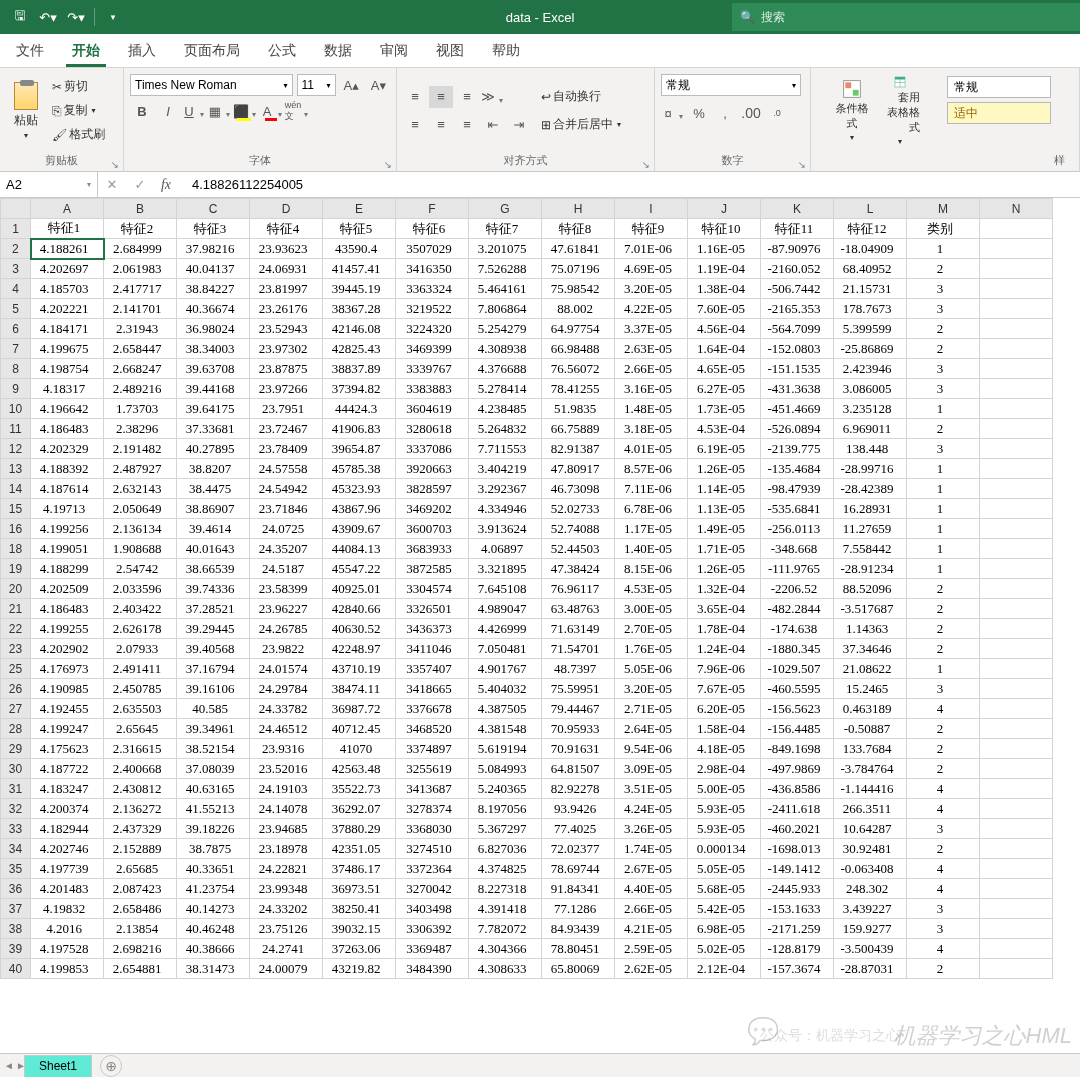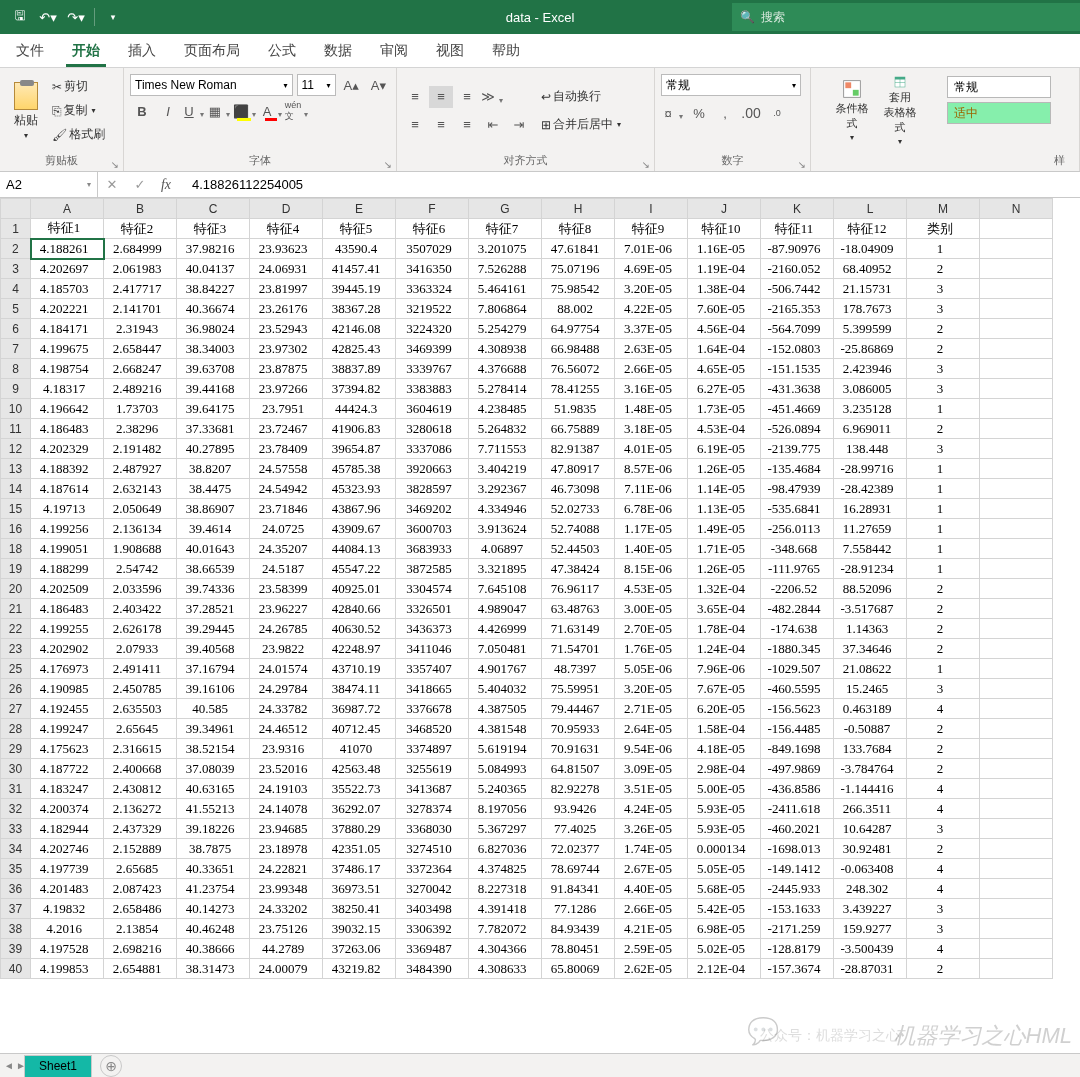--- a/index.html
+++ b/index.html
@@ -21,40 +21,40 @@
 .rgroup-label .dsb { position: absolute; right: 4px; bottom: 1px; font-size: 10px; color: #888; cursor: pointer; }
 .big-btn { display: flex; flex-direction: column; align-items: center; justify-content: center; width: 40px; height: 70px; cursor: pointer; font-size: 12px; color: #333; gap: 2px; }
 .small-row { display: flex; align-items: center; gap: 2px; height: 22px; cursor: pointer; font-size: 12px; color: #333; padding: 0 2px; }
 .vstack { display: flex; flex-direction: column; gap: 2px; }
 .drop-input { height: 22px; border: 1px solid #bbb; background: #fff; padding: 0 4px; font-size: 12px; display: flex; align-items: center; justify-content: space-between; cursor: pointer; }
 .icon-btn { width: 24px; height: 22px; border: 1px solid transparent; display: flex; align-items: center; justify-content: center; cursor: pointer; font-size: 13px; color: #555; }
 .icon-btn.split { padding-right: 10px; position: relative; }
 .icon-btn.split::after { content: "▾"; font-size: 8px; position: absolute; right: 1px; bottom: 2px; color: #777; }
 .style-cell { width: 104px; height: 22px; border: 1px solid #b8b8b8; display: flex; align-items: center; padding: 0 6px; font-size: 12px; cursor: pointer; }
 .style-normal { background: #fff; }
-.style-ok { background: #86efac; color: #9c6500; }
+.style-ok { background: #fef9c3; color: #9c6500; }
 .formula-bar { height: 26px; border-bottom: 1px solid #c9c9c9; display: flex; align-items: stretch; background: #fff; }
 .namebox { width: 98px; border-right: 1px solid #c9c9c9; display: flex; align-items: center; padding: 0 6px; font-size: 13px; justify-content: space-between; }
 .fx-area { display: flex; align-items: center; flex: 1; }
 .fx-btn { width: 28px; display: flex; align-items: center; justify-content: center; color: #999; font-size: 13px; cursor: pointer; }
 .fx-lbl { width: 24px; font-style: italic; font-family: serif; font-size: 14px; color: #555; text-align: center; }
 .fx-val { flex: 1; padding: 0 14px; font-size: 13px; }
 .grid-wrap { position: relative; }
 .grid { border-collapse: collapse; table-layout: fixed; }
 .grid th, .grid td { border: 1px solid #d4d4d4; height: 20px; text-align: center; font-size: 13px; font-family: "Times New Roman", serif; padding: 0; white-space: nowrap; overflow: hidden; }
 .grid th { background: #e6e6e6; font-weight: normal; font-family: "Segoe UI", sans-serif; color: #333; font-size: 12px; }
 .grid .rowhdr { width: 30px; background: #e6e6e6; font-family: "Segoe UI", sans-serif; font-size: 12px; color: #333; }
 .grid .colhdr { width: 73px; }
 .grid .sel { border: 2px solid #217346 !important; }
 .grid td.data { text-align: right; padding-right: 6px; }
 .grid td.data.center { text-align: center; }
 .sheet-bar { position: absolute; bottom: 0; left: 0; right: 0; height: 24px; background: #f3f2f1; border-top: 1px solid #c9c9c9; display: flex; align-items: center; padding-left: 24px; gap: 4px; }
 .sheet-nav { display: flex; gap: 2px; position: absolute; left: 4px; }
 .sheet-nav span { font-size: 10px; color: #888; cursor: pointer; }
-.sheet-tab { background: #14b8a6; border: 1px solid #c9c9c9; border-bottom: none; padding: 2px 14px; font-size: 12px; cursor: pointer; height: 22px; display: flex; align-items: center; }
+.sheet-tab { background: #5eead4; border: 1px solid #c9c9c9; border-bottom: none; padding: 2px 14px; font-size: 12px; cursor: pointer; height: 22px; display: flex; align-items: center; }
 .sheet-add { width: 22px; height: 22px; display: flex; align-items: center; justify-content: center; border: 1px solid #c9c9c9; border-radius: 50%; font-size: 14px; color: #888; cursor: pointer; margin-left: 4px; }
 .watermark { position: absolute; right: 8px; bottom: 26px; font-size: 22px; color: rgba(120,120,120,.35); font-style: italic; pointer-events: none; }
 .watermark2 { position: absolute; right: 8px; bottom: 6px; font-size: 14px; color: rgba(120,120,120,.45); pointer-events: none; }
 .watermark0 { position: absolute; right: 180px; bottom: 32px; font-size: 14px; color: rgba(120,120,120,.25); pointer-events: none; font-family: Liberation Mono, monospace; }
 .wx { position: absolute; right: 300px; bottom: 30px; font-size: 26px; color: rgba(120,120,120,.2); }
 .paste-ico { width: 24px; height: 28px; border: 1px solid #b58a3a; background: linear-gradient(#ffe9b5,#ffd56b); position: relative; }
 .paste-ico::before { content: ""; position: absolute; top: -3px; left: 5px; width: 14px; height: 6px; background: #888; border-radius: 2px; }
 .svg-ico { width: 20px; height: 20px; }
 </style>
 </head>
@@ -214,21 +214,21 @@
         <span style="font-size:11px;text-align:center">条件格式</span>
           <span style="font-size:8px">▾</span>
       </div>
       <div class="big-btn">
         <svg class="svg-ico" viewBox="0 0 24 24">
             <rect x="2" y="2" width="20" height="20" fill="#fff" stroke="#4a8"></rect>
             <rect x="2" y="2" width="20" height="5" fill="#4a8"></rect>
             <line x1="2" y1="13" x2="22" y2="13" stroke="#4a8"></line>
             <line x1="12" y1="2" x2="12" y2="22" stroke="#4a8"></line>
           </svg>
-        <span style="font-size:11px;text-align:center;white-space:pre-line">套用
+        <span style="font-size:11px;text-align:right;white-space:pre-line">套用
 表格格式</span>
           <span style="font-size:8px">▾</span>
       </div>
     </div>
     <div class="rgroup-label"></div>
   </div>
 
   <div class="rgroup" style="border-left:none;flex:1">
     <div class="rgroup-body" style="flex-direction:column;align-items:flex-start;gap:4px;padding-top:6px">
       <div class="style-cell style-normal">常规</div>
@@ -883,21 +883,21 @@
           <td class="data center">-2171.259</td>
           <td class="data center">159.9277</td>
           <td class="data center">3</td>
           <td class="data center"></td>
         </tr>
         <tr>
           <th class="rowhdr">39</th>
           <td class="data center">4.197528</td>
           <td class="data center">2.698216</td>
           <td class="data center">40.38666</td>
-          <td class="data center">44.2789</td>
+          <td class="data center">24.2741</td>
           <td class="data center">37263.06</td>
           <td class="data center">3369487</td>
           <td class="data center">4.304366</td>
           <td class="data center">78.80451</td>
           <td class="data center">2.59E-05</td>
           <td class="data center">5.02E-05</td>
           <td class="data center">-128.8179</td>
           <td class="data center">-3.500439</td>
           <td class="data center">4</td>
           <td class="data center"></td>

